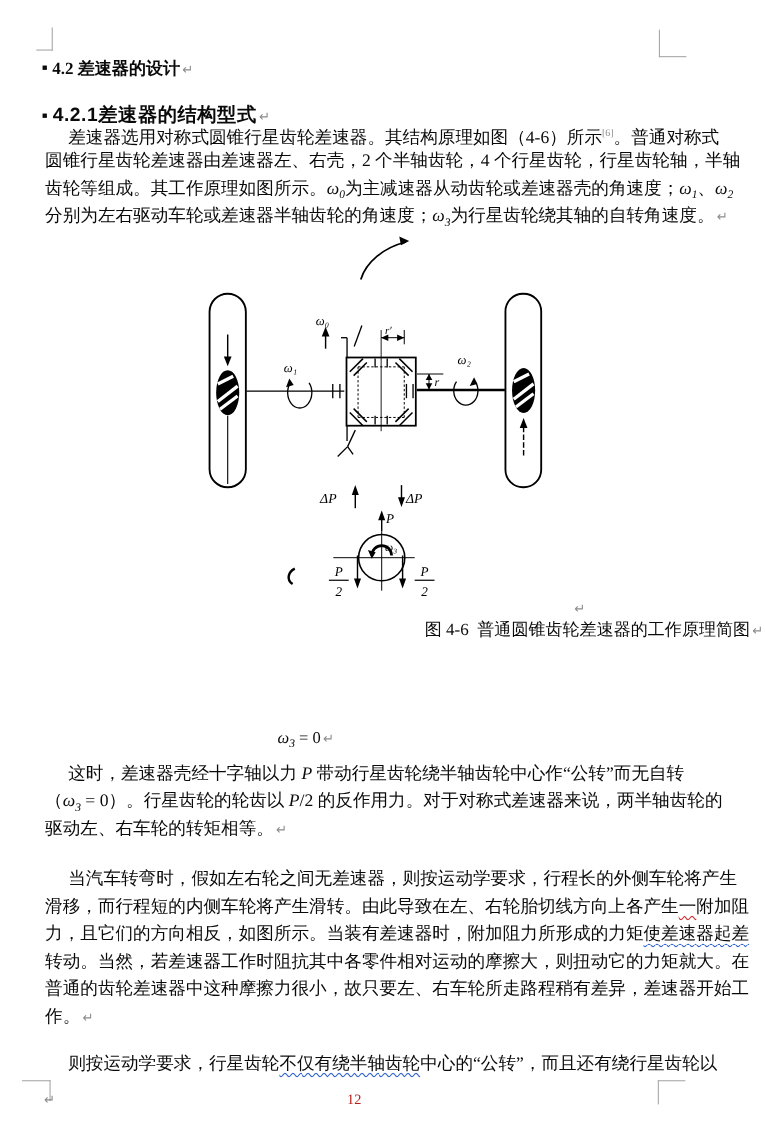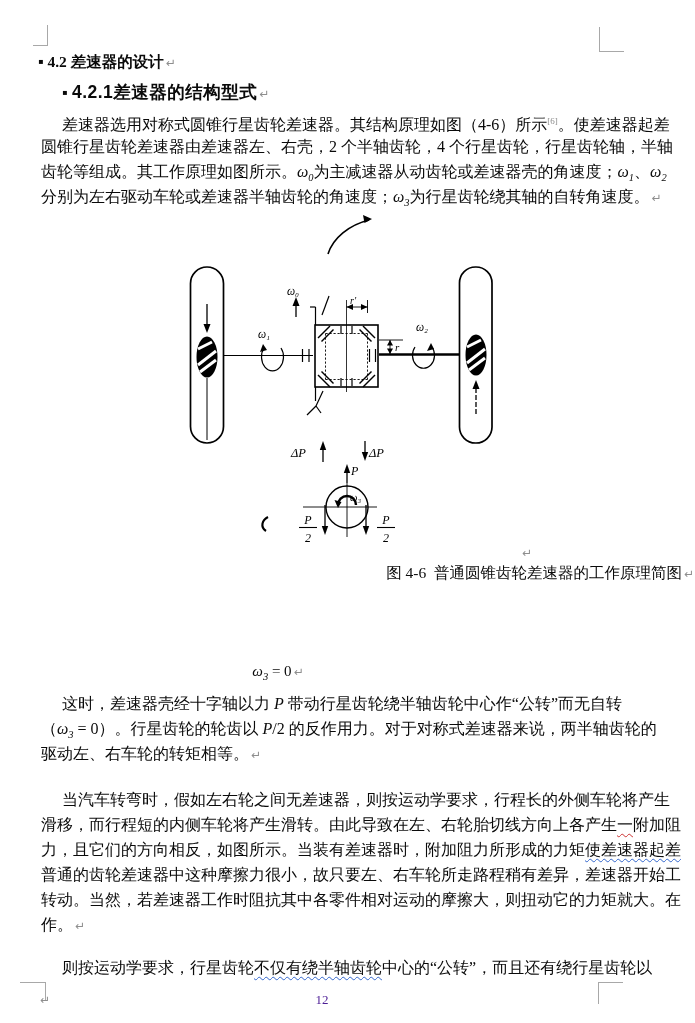--- a/index.html
+++ b/index.html
@@ -3,60 +3,60 @@
 <meta charset="utf-8">
 <style>
   html,body{margin:0;padding:0;background:#ffffff;}
   .page{position:relative;width:695px;height:1023px;background:#fff;overflow:hidden;
         font-family:"Liberation Serif",serif;color:#0a0a0a;}
   .mark{position:absolute;background:#a8a8a8;}
   .blk{position:absolute;left:41px;width:642px;}
   .ln{height:25px;line-height:25px;font-size:16px;white-space:pre;}
   .ind{padding-left:21px;}
   .h1{position:absolute;left:38px;top:51px;font-size:15.5px;font-weight:bold;line-height:22px;white-space:pre;}
-  .h2{position:absolute;left:38px;top:80px;font-size:17.5px;font-weight:bold;line-height:24px;white-space:pre;
-      font-family:"Liberation Sans",sans-serif;letter-spacing:0.5px;margin-left:24px;}
+  .h2{position:absolute;left:38px;top:92px;font-size:17.5px;font-weight:bold;line-height:24px;white-space:pre;
+      font-family:"Liberation Sans",sans-serif;letter-spacing:0.5px;}
   .bullet{font-size:8px;vertical-align:3px;padding-right:4px;font-family:"DejaVu Sans",sans-serif;}
   .pilcrow{color:#8e8e8e;font-size:12px;font-family:"DejaVu Sans",sans-serif;padding-left:2px;font-weight:normal;}
   .supref{font-size:9px;color:#8a8a8a;vertical-align:6px;}
   .math{font-family:"Liberation Serif",serif;font-style:italic;}
   .msub{font-family:"Liberation Serif",serif;font-style:italic;font-size:10.5px;vertical-align:-4px;}
   .srf{font-family:"Liberation Serif",serif;}
   .wavy-blue{text-decoration-line:underline;text-decoration-style:wavy;text-decoration-color:#3366cc;
              text-decoration-thickness:1px;text-underline-offset:3px;}
   .wavy-red{text-decoration-line:underline;text-decoration-style:wavy;text-decoration-color:#cc3333;
             text-decoration-thickness:1px;text-underline-offset:3px;}
   .caption{position:absolute;left:0;top:560px;width:694px;text-align:right;font-size:15.5px;
            height:25px;line-height:25px;white-space:pre;}
   .eq{position:absolute;left:0;width:556px;text-align:center;height:26px;line-height:26px;font-size:15px;}
   .stray-pilcrow{position:absolute;left:520px;top:543px;height:20px;line-height:20px;}
   .footer-pilcrow{position:absolute;left:38px;top:991px;height:18px;line-height:18px;}
   .pagenum{position:absolute;left:304px;top:992px;width:36px;text-align:center;
-           font-size:13px;color:#4c1d95;}
+           font-size:13px;color:#b91c1c;}
   svg text{font-family:"Liberation Serif",serif;font-style:italic;fill:#000;}
 </style>
 </head>
 <body>
 
 <div class="page">
 
   <div class="mark" style="left:47px;top:25px;width:1px;height:21px;"></div>
   <div class="mark" style="left:33px;top:45px;width:15px;height:1px;"></div>
   <div class="mark" style="left:599px;top:27px;width:1px;height:25px;"></div>
   <div class="mark" style="left:599px;top:51px;width:25px;height:1px;"></div>
   <div class="mark" style="left:20px;top:982px;width:26px;height:1px;"></div>
   <div class="mark" style="left:45px;top:982px;width:1px;height:19px;"></div>
   <div class="mark" style="left:598px;top:982px;width:25px;height:1px;"></div>
   <div class="mark" style="left:598px;top:982px;width:1px;height:22px;"></div>
 
   <div class="h1"><span class="bullet">▪</span><span>4.2 差速器的设计</span><span class="pilcrow">↵</span></div>
   <div class="h2"><span class="bullet">▪</span><span>4.2.1差速器的结构型式</span><span class="pilcrow">↵</span></div>
 
   <div class="blk" style="top:109px">
-    <div class="ln ind"><span>差速器选用对称式圆锥行星齿轮差速器。其结构原理如图（4-6）所示</span><span class="supref">[6]</span><span>。使差速器起差</span></div>
+    <div class="ln ind"><span>差速器选用对称式圆锥行星齿轮差速器。其结构原理如图（4-6）所示</span><span class="supref">[6]</span><span>。普通对称式</span></div>
     <div class="ln"><span>圆锥行星齿轮差速器由差速器左、右壳，2 个半轴齿轮，4 个行星齿轮，行星齿轮轴，半轴</span></div>
     <div class="ln"><span>齿轮等组成。其工作原理如图所示。</span><span class="math">ω</span><span class="msub">0</span><span>为主减速器从动齿轮或差速器壳的角速度；</span><span class="math">ω</span><span class="msub">1</span><span>、</span><span class="math">ω</span><span class="msub">2</span></div>
     <div class="ln"><span>分别为左右驱动车轮或差速器半轴齿轮的角速度；</span><span class="math">ω</span><span class="msub">3</span><span>为行星齿轮绕其轴的自转角速度。</span><span class="pilcrow">↵</span></div>
   </div>
 
   <svg viewBox="185 213 320 347" width="320" height="347" style="position:absolute;left:185px;top:213px;">
     <g fill="none" stroke="#000">
       <path d="M328,254 C333,238 349,225 369,220" stroke-width="1.6"></path>
 
       <rect x="190.5" y="267" width="33" height="176" rx="16.5" stroke-width="1.7"></rect>
@@ -193,22 +193,22 @@
   <div class="blk" style="top:691px">
     <div class="ln ind"><span>这时，差速器壳经十字轴以力 </span><span class="math">P</span><span> 带动行星齿轮绕半轴齿轮中心作“公转”而无自转</span></div>
     <div class="ln"><span>（</span><span class="math">ω</span><span class="msub">3</span><span class="srf"> = 0</span><span>）。行星齿轮的轮齿以 </span><span class="math">P</span><span class="srf">/2</span><span> 的反作用力。对于对称式差速器来说，两半轴齿轮的</span></div>
     <div class="ln"><span>驱动左、右车轮的转矩相等。</span><span class="pilcrow">↵</span></div>
   </div>
 
   <div class="blk" style="top:787px">
     <div class="ln ind"><span>当汽车转弯时，假如左右轮之间无差速器，则按运动学要求，行程长的外侧车轮将产生</span></div>
     <div class="ln"><span>滑移，而行程短的内侧车轮将产生滑转。由此导致在左、右轮胎切线方向上各产生</span><span class="wavy-red">一</span><span>附加阻</span></div>
     <div class="ln"><span>力，且它们的方向相反，如图所示。当装有差速器时，附加阻力所形成的力矩</span><span class="wavy-blue">使差速器起差</span></div>
+    <div class="ln"><span>转动。当然，若差速器工作时阻抗其中各零件相对运动的摩擦大，则扭动它的力矩就大。在</span></div>
     <div class="ln"><span>普通的齿轮差速器中这种摩擦力很小，故只要左、右车轮所走路程稍有差异，差速器开始工</span></div>
-    <div class="ln"><span>转动。当然，若差速器工作时阻抗其中各零件相对运动的摩擦大，则扭动它的力矩就大。在</span></div>
     <div class="ln"><span>作。</span><span class="pilcrow">↵</span></div>
   </div>
 
   <div class="blk" style="top:955px">
     <div class="ln ind"><span>则按运动学要求，行星齿轮</span><span class="wavy-blue">不仅有绕半轴齿轮</span><span>中心的“公转”，而且还有绕行星齿轮以</span></div>
   </div>
 
   <div class="footer-pilcrow pilcrow">↵</div>
   <div class="pagenum">12</div>
 

